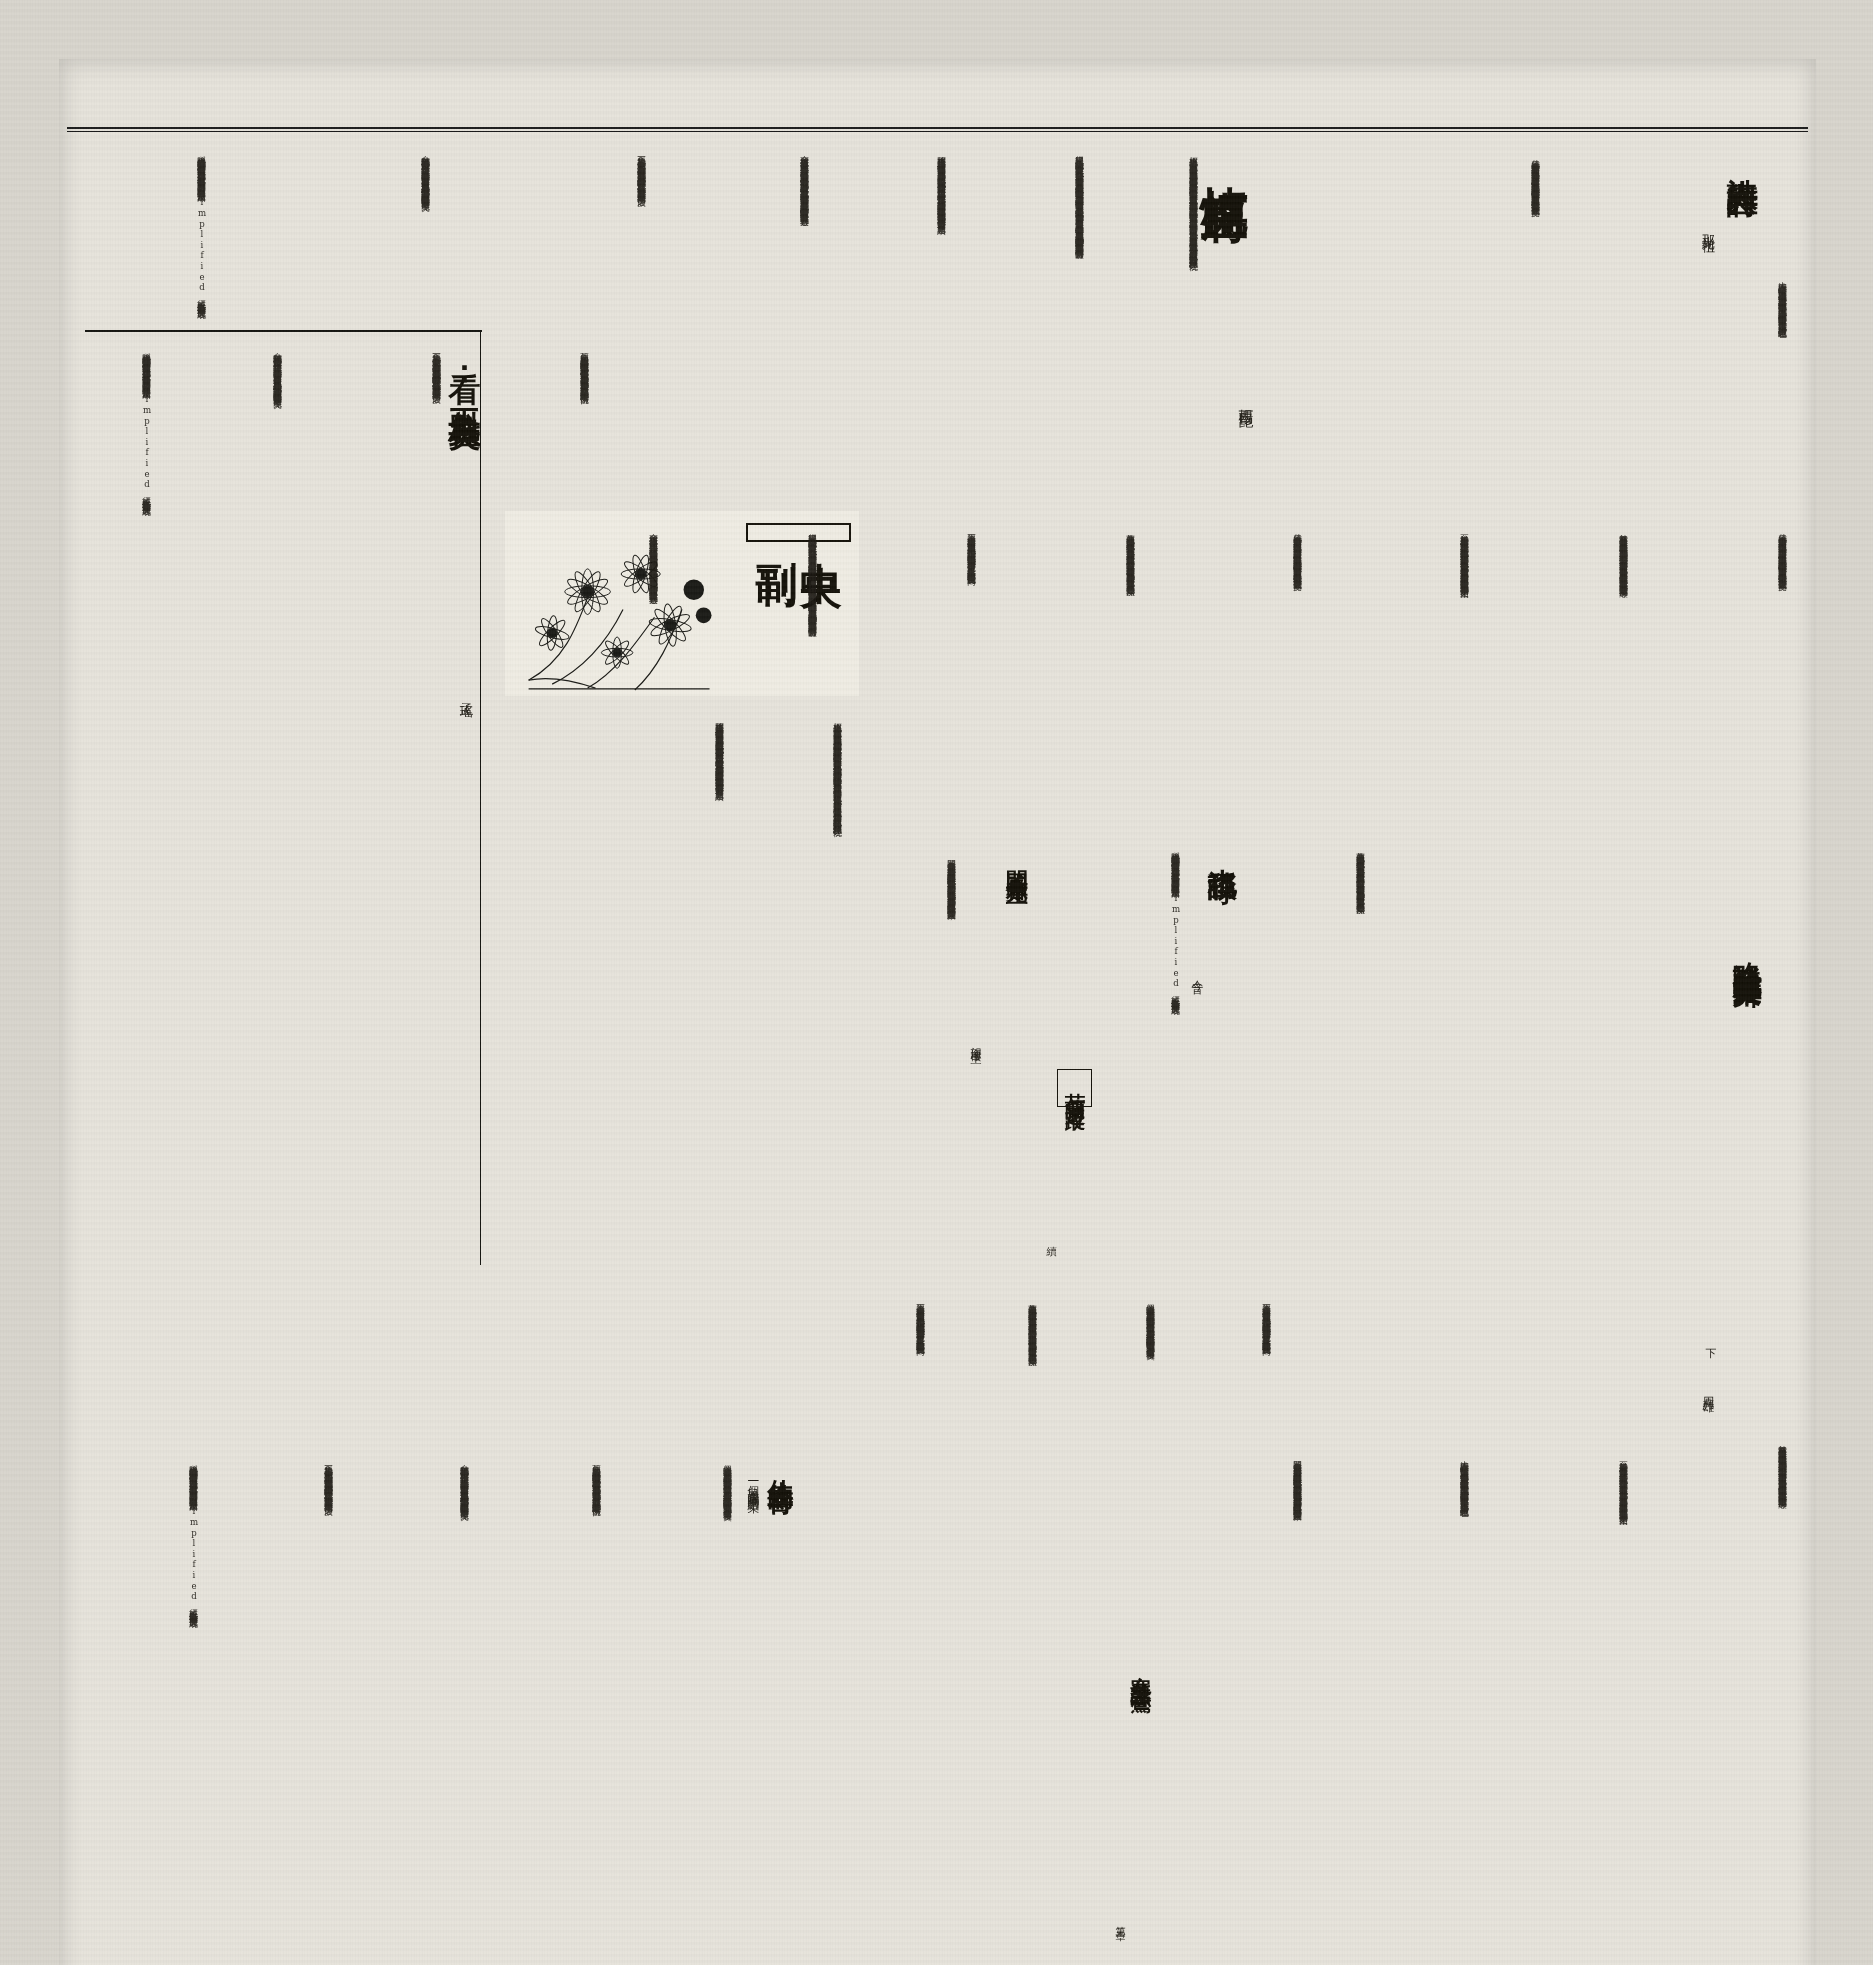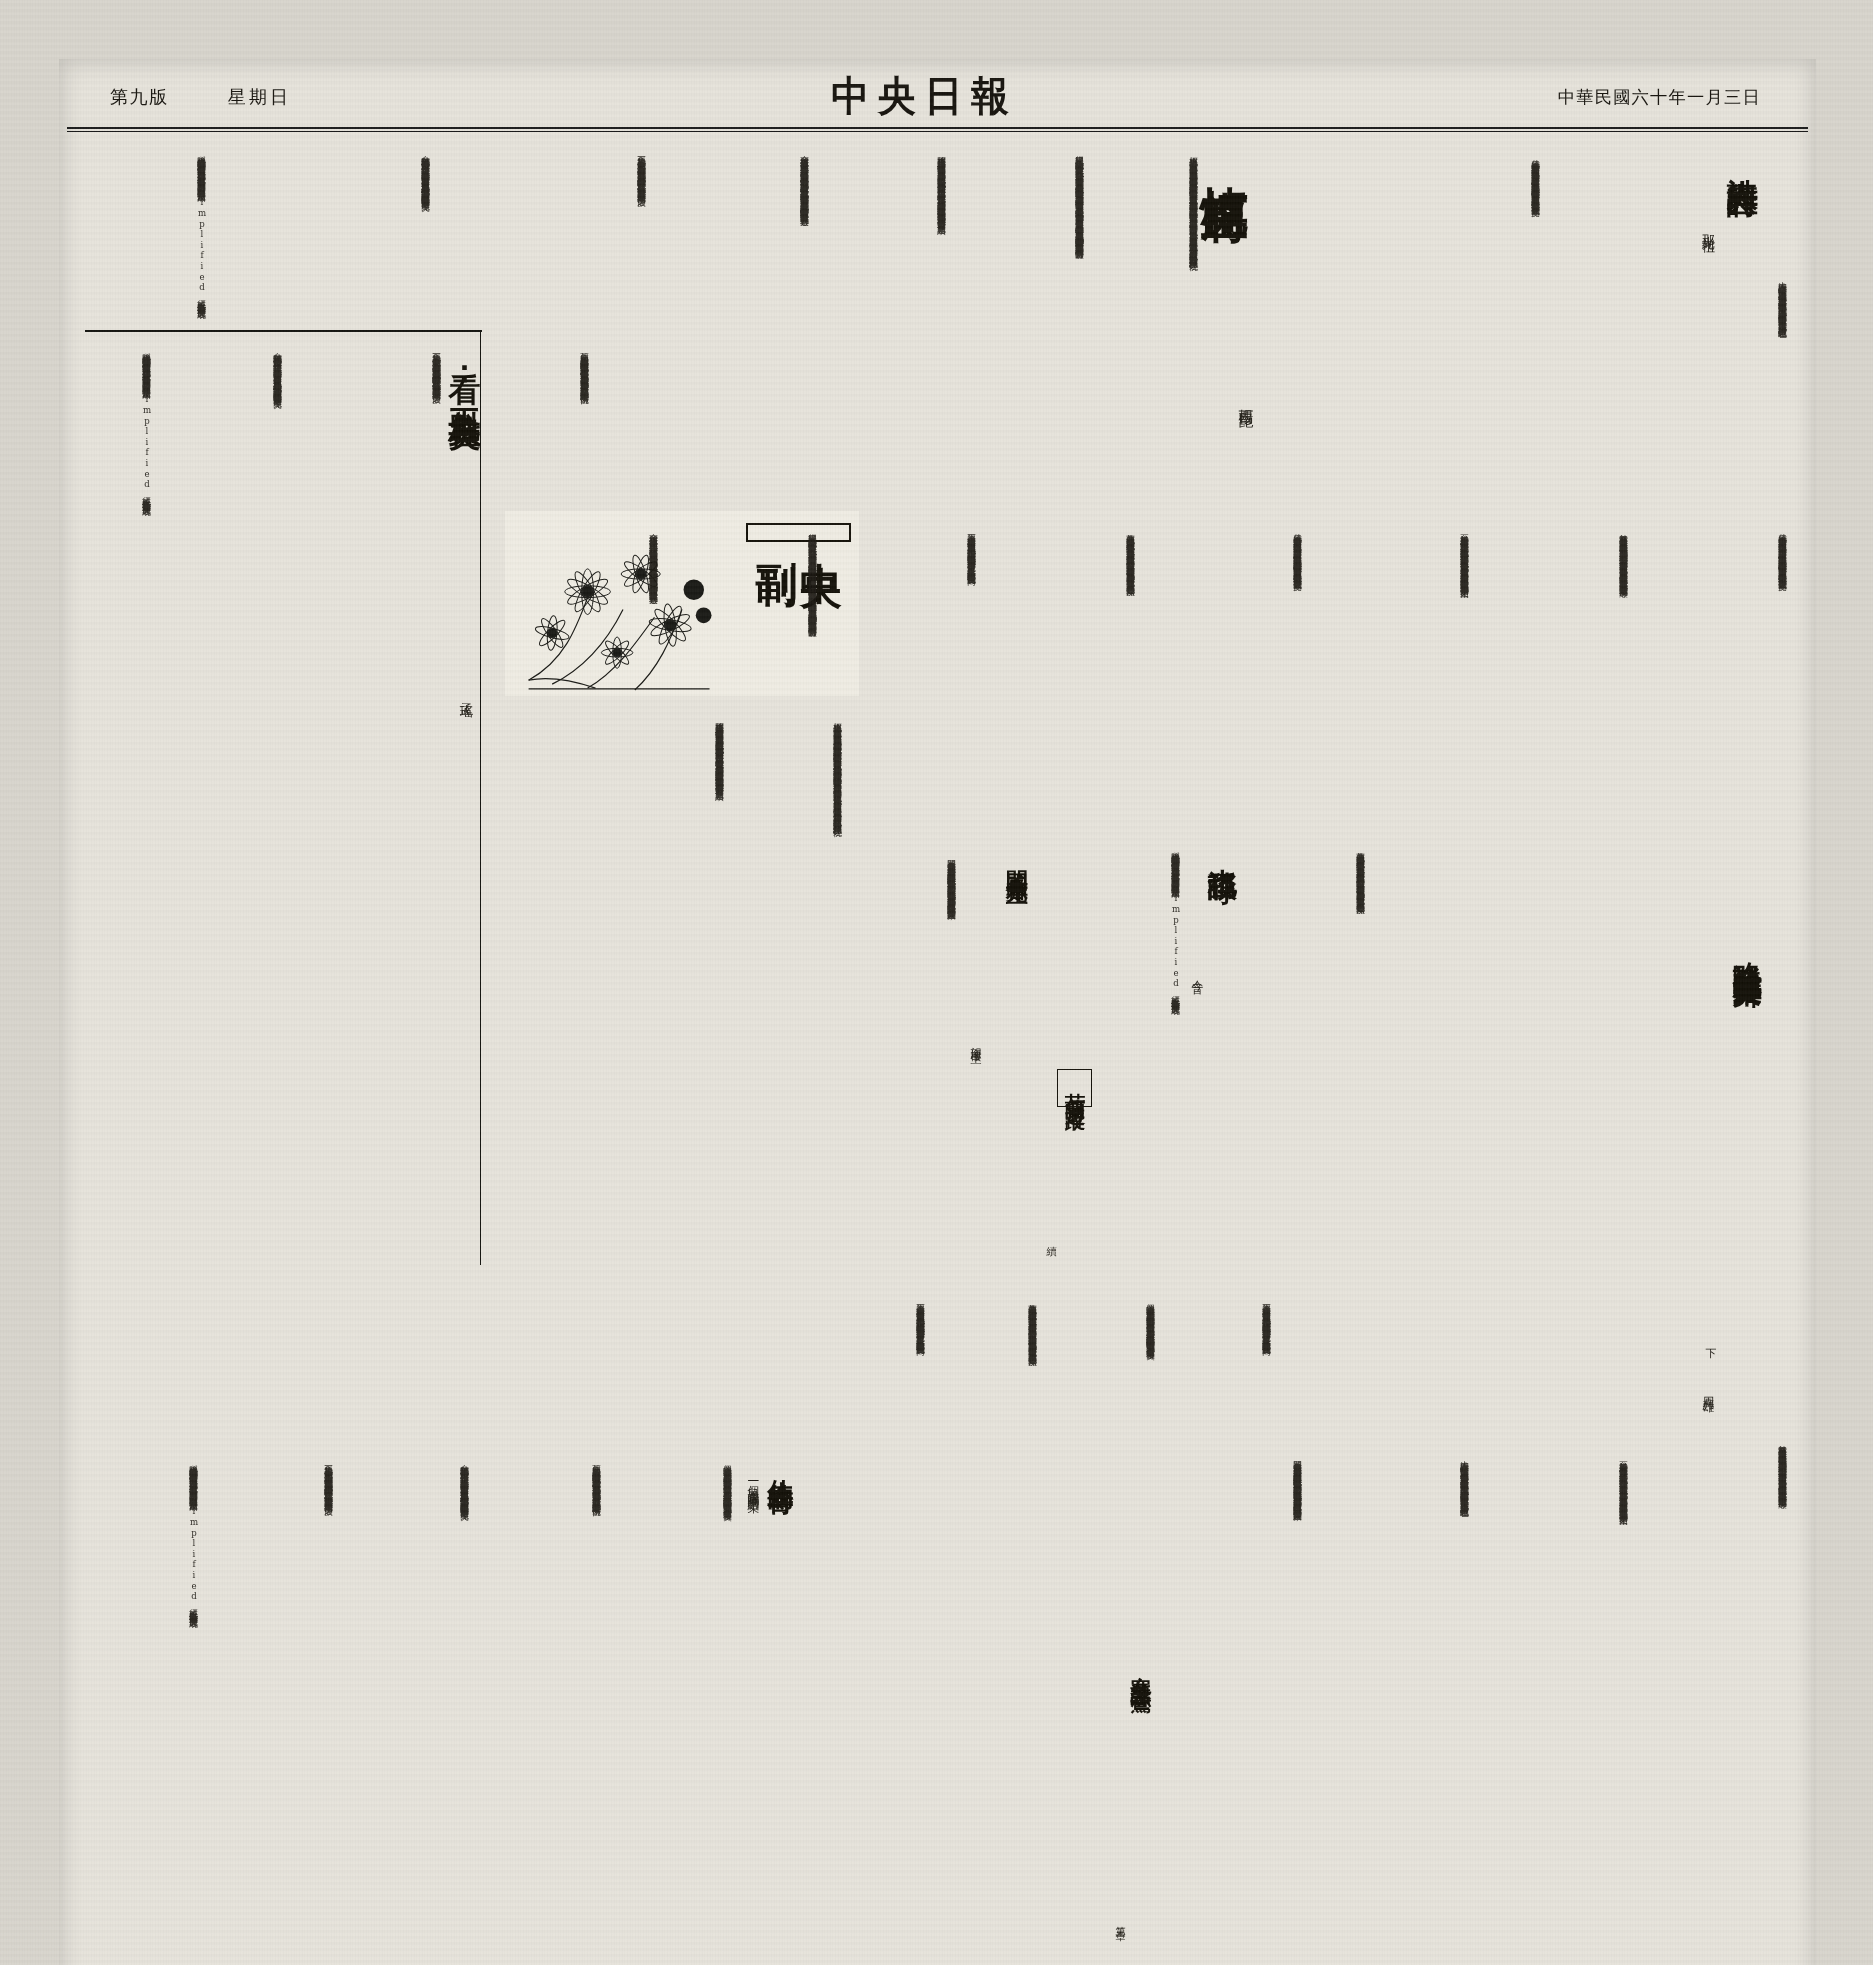--- a/index.html
+++ b/index.html
@@ -172,28 +172,20 @@
     color: #141109;
     text-align: center;
   }
 </style>
 </head>
 <body>
 
 <div class="page">
   <div class="sheet"></div>
 
-  <div class="masthead">
-    <div class="mh-left">
-      <span class="mh-page">第九版</span>
-      <span class="mh-weekday">星期日</span>
-    </div>
-    <div class="mh-title">中央日報</div>
-    <div class="mh-date">中華民國六十年一月三日</div>
-  </div>
   <div class="rule-main"></div>
   <div class="rule-main2"></div>
 
   <div class="hl" style="right:110px; top:153px; font-size:31px;">詩人與詩匠</div>
   <div class="byline" style="right:157px; top:224px; font-size:13.4px;">那光祖</div>
 
   <div class="tcol" style="right:85px; top:275px; width:244px; height:236px;">詩人與詩匠之別在於性情之有無詩人者以情感發而為歌詠其言出於肺腑其情動乎中而形於外故能感人至深詩匠者則徒事雕琢字句推敲聲律雖工而不足以動人此古今論詩者所共認之理也</div>
   <div class="tcol" style="right:332px; top:153px; width:244px; height:354px;">唐代雅樂之制度承隋而來而加以損益太常寺掌邦國禮樂之事下設大樂署鼓吹署分司其職大樂署掌教樂人調合鍾律以供祭饗鼓吹署掌鼓吹施用之節其樂工之數動輒數千人規模之大為歷代所罕見</div>
 
   <div class="hl" style="right:617px; top:149px; font-size:47px;">悼柯克上將</div>

